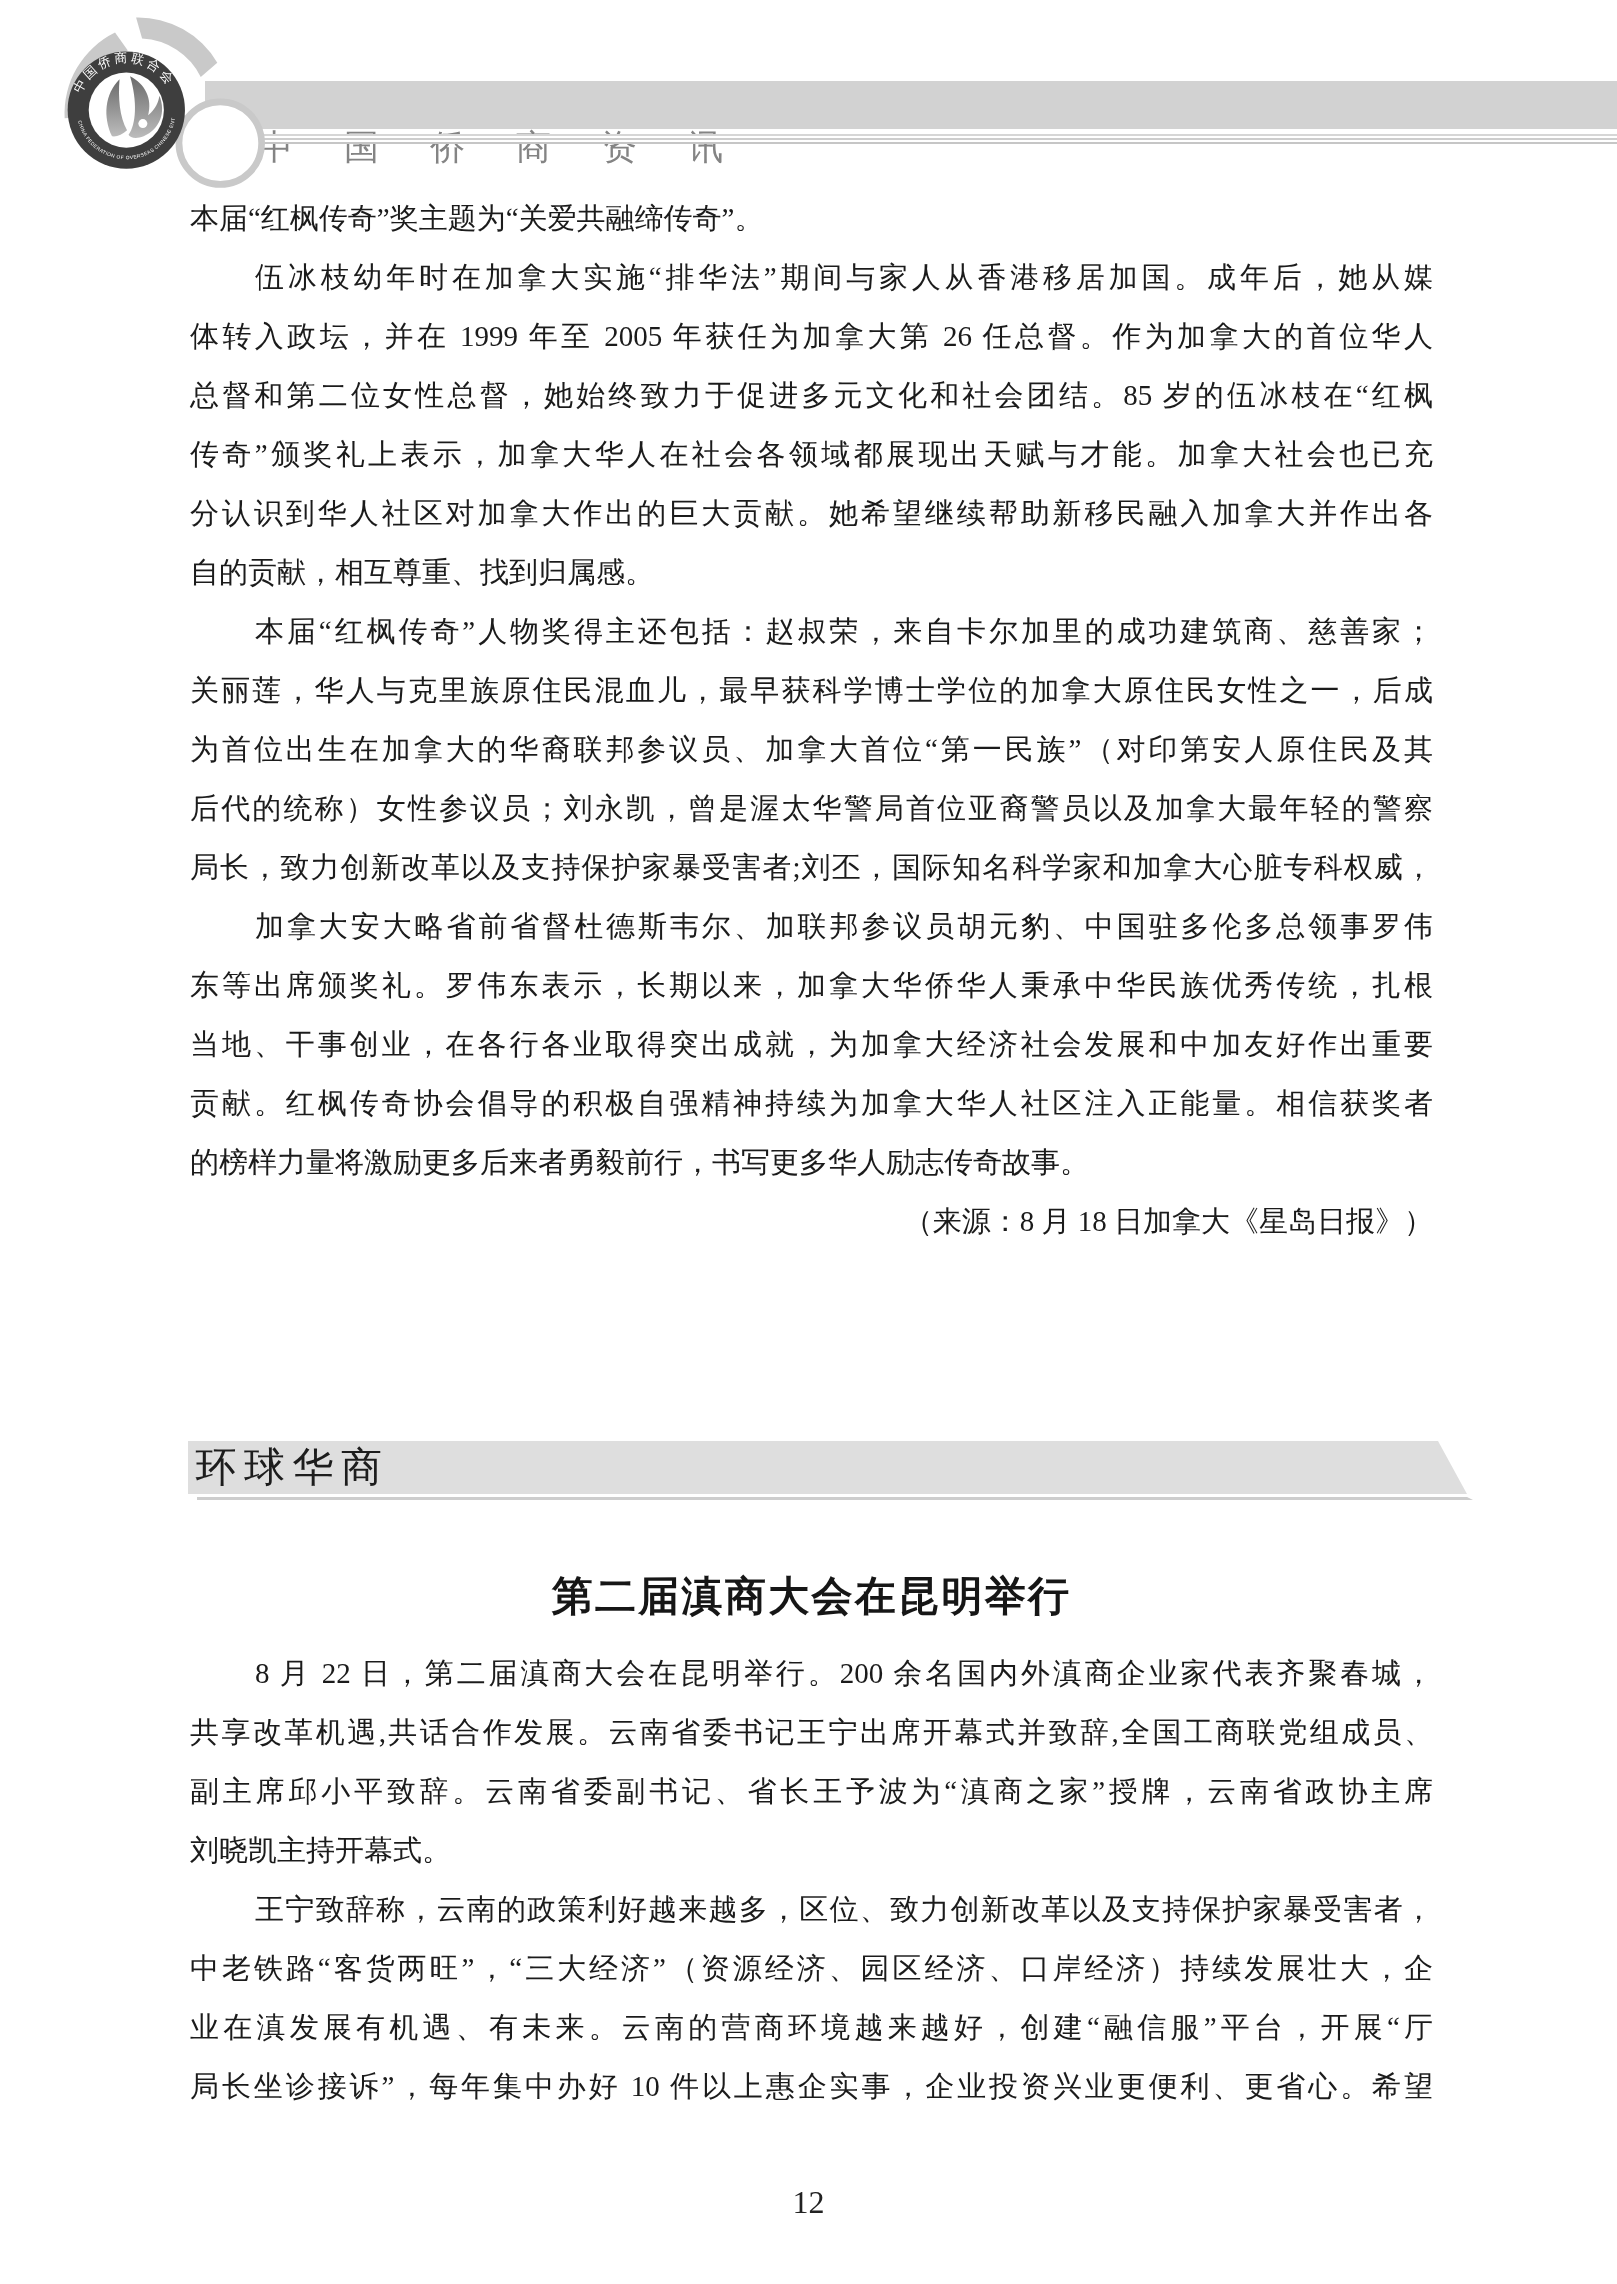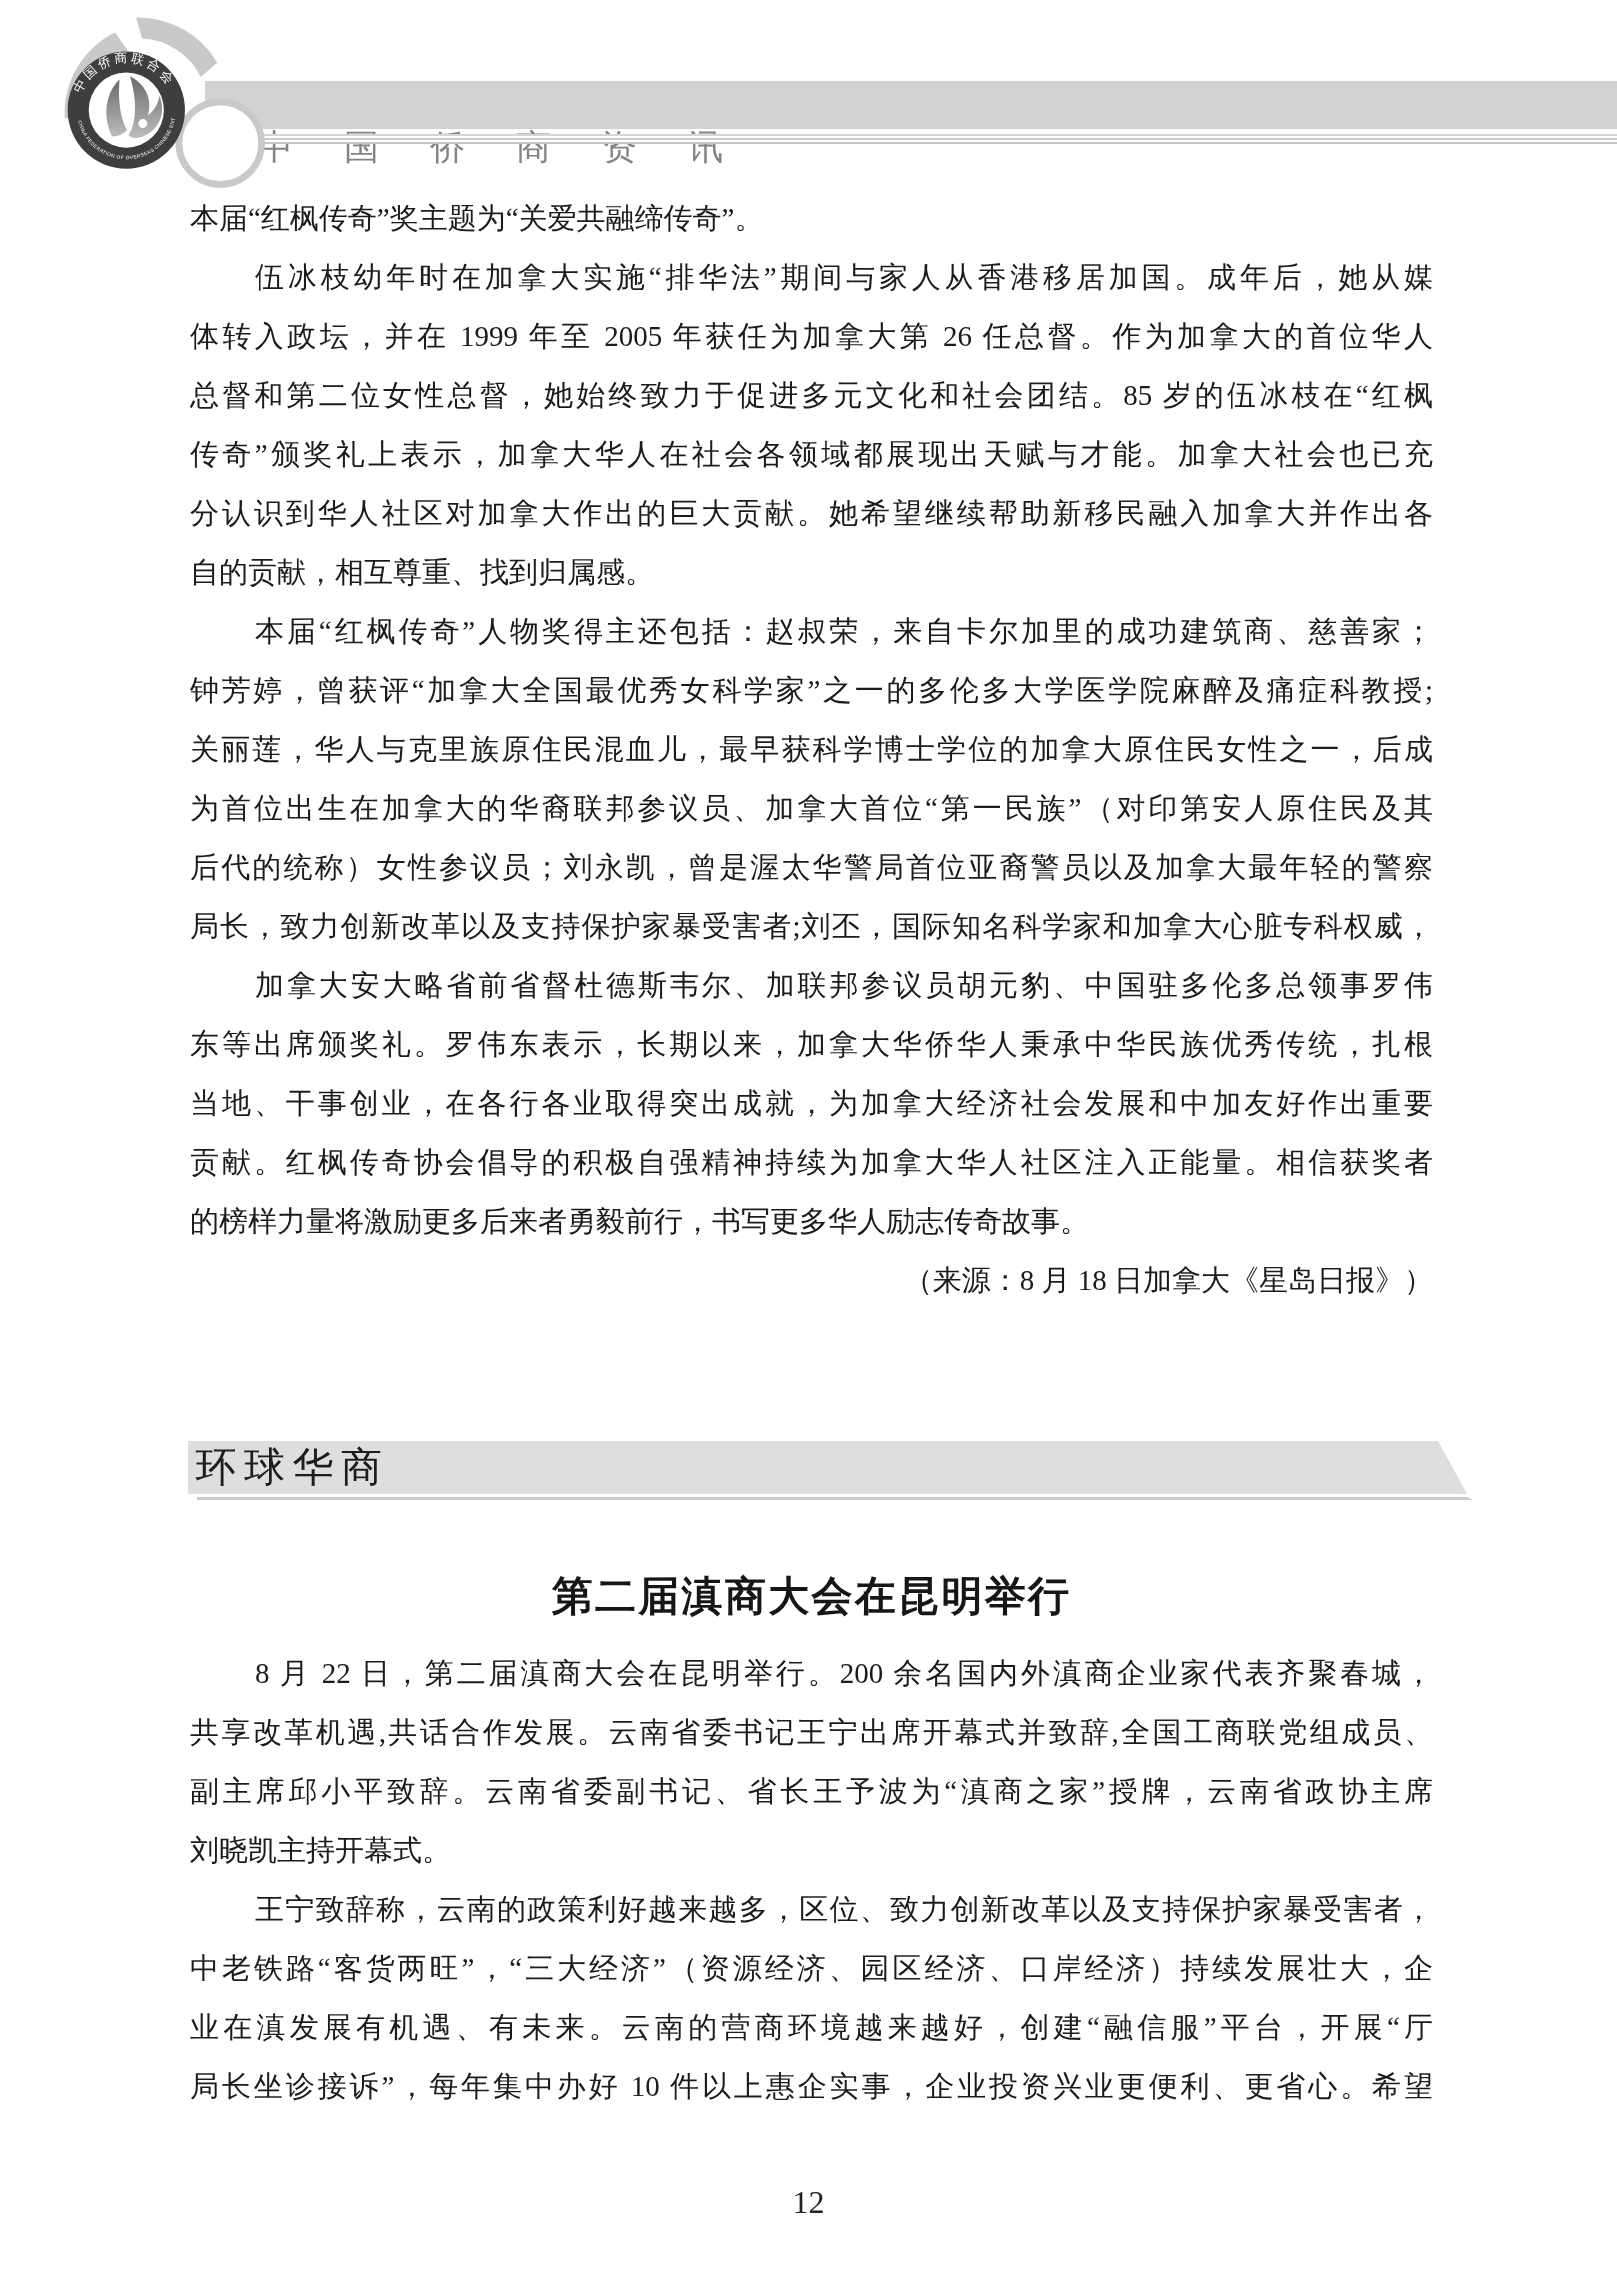--- a/index.html
+++ b/index.html
@@ -117,21 +117,20 @@
 
 <div class="textblock block1">
   <div class="ln">本届“红枫传奇”奖主题为“关爱共融缔传奇”。</div>
   <div class="ln j ind">伍冰枝幼年时在加拿大实施“排华法”期间与家人从香港移居加国。成年后，她从媒</div>
   <div class="ln j">体转入政坛，并在 1999 年至 2005 年获任为加拿大第 26 任总督。作为加拿大的首位华人</div>
   <div class="ln j">总督和第二位女性总督，她始终致力于促进多元文化和社会团结。85 岁的伍冰枝在“红枫</div>
   <div class="ln j">传奇”颁奖礼上表示，加拿大华人在社会各领域都展现出天赋与才能。加拿大社会也已充</div>
   <div class="ln j">分认识到华人社区对加拿大作出的巨大贡献。她希望继续帮助新移民融入加拿大并作出各</div>
   <div class="ln">自的贡献，相互尊重、找到归属感。</div>
   <div class="ln j ind">本届“红枫传奇”人物奖得主还包括：赵叔荣，来自卡尔加里的成功建筑商、慈善家；</div>
-  <div class="ln j">钟芳婷，曾获评“加拿大全国最优秀女科学家”之一的多伦多大学医学院麻醉及痛症科教授;</div>
   <div class="ln j">关丽莲，华人与克里族原住民混血儿，最早获科学博士学位的加拿大原住民女性之一，后成</div>
   <div class="ln j">为首位出生在加拿大的华裔联邦参议员、加拿大首位“第一民族”（对印第安人原住民及其</div>
   <div class="ln j">后代的统称）女性参议员；刘永凯，曾是渥太华警局首位亚裔警员以及加拿大最年轻的警察</div>
   <div class="ln j">局长，致力创新改革以及支持保护家暴受害者;刘丕，国际知名科学家和加拿大心脏专科权威，</div>
   <div class="ln j ind">加拿大安大略省前省督杜德斯韦尔、加联邦参议员胡元豹、中国驻多伦多总领事罗伟</div>
   <div class="ln j">东等出席颁奖礼。罗伟东表示，长期以来，加拿大华侨华人秉承中华民族优秀传统，扎根</div>
   <div class="ln j">当地、干事创业，在各行各业取得突出成就，为加拿大经济社会发展和中加友好作出重要</div>
   <div class="ln j">贡献。红枫传奇协会倡导的积极自强精神持续为加拿大华人社区注入正能量。相信获奖者</div>
   <div class="ln">的榜样力量将激励更多后来者勇毅前行，书写更多华人励志传奇故事。</div>
   <div class="ln right">（来源：8 月 18 日加拿大《星岛日报》）</div>

